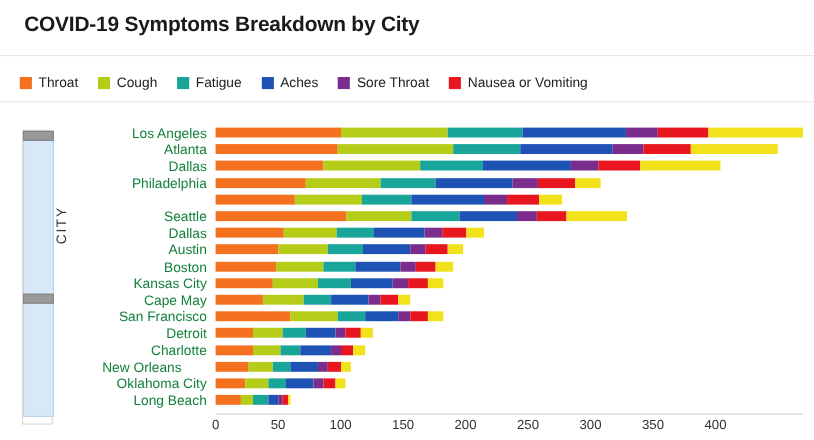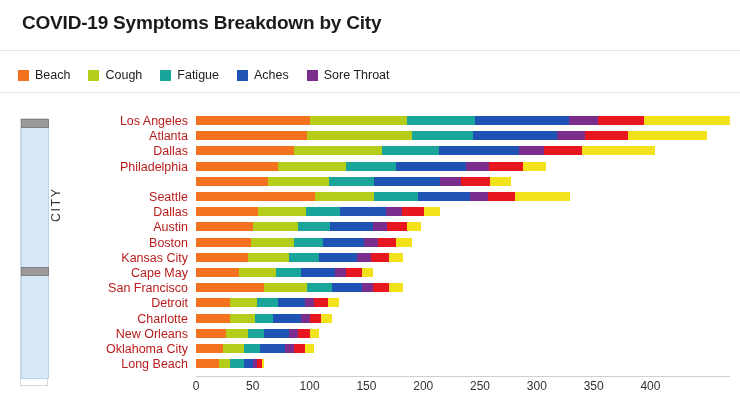--- a/index.html
+++ b/index.html
@@ -138,21 +138,21 @@
     position: absolute;
     left: 0;
     top: 0;
     width: 122px;
     height: 262px;
   }
   .cat-label {
     position: absolute;
     right: 4px;
     font-size: 12.5px;
-    color: #b91c1c;
+    color: #15803d;
     text-align: right;
     white-space: nowrap;
     line-height: 13px;
   }
   #bars-area {
     position: absolute;
     left: 126px;
     top: 0;
     width: 534px;
     height: 262px;
@@ -193,37 +193,41 @@
 </style>
 </head>
 <body>
 
 <div id="page-title">COVID-19 Symptoms Breakdown by City</div>
 <div id="title-rule"></div>
 
 <div id="legend">
     <div class="legend-item">
       <span class="legend-swatch" style="background: rgb(244, 113, 31);"></span>
-      <span class="legend-label">Beach</span>
+      <span class="legend-label">Throat</span>
     </div>
     <div class="legend-item">
       <span class="legend-swatch" style="background: rgb(181, 204, 24);"></span>
       <span class="legend-label">Cough</span>
     </div>
     <div class="legend-item">
       <span class="legend-swatch" style="background: rgb(26, 165, 154);"></span>
       <span class="legend-label">Fatigue</span>
     </div>
     <div class="legend-item">
       <span class="legend-swatch" style="background: rgb(31, 82, 181);"></span>
       <span class="legend-label">Aches</span>
     </div>
     <div class="legend-item">
       <span class="legend-swatch" style="background: rgb(123, 45, 142);"></span>
       <span class="legend-label">Sore Throat</span>
+    </div>
+    <div class="legend-item">
+      <span class="legend-swatch" style="background: rgb(232, 22, 31);"></span>
+      <span class="legend-label">Nausea or Vomiting</span>
     </div>
   </div>
 <div id="legend-rule"></div>
 
 <div id="minimap">
   <div id="minimap-track">
     <svg id="minimap-spark" viewBox="0 0 22 254" preserveAspectRatio="none">
       <polyline points="1,2 9,4 6,10 11,16 7,22 12,30 8,38 13,46 9,54 12,62 8,70 13,78 9,86 12,94 8,102 11,110 7,118 12,126 8,134 11,142 7,150 10,158 6,166 10,174 6,182 9,190 5,198 8,206 5,214 7,222 4,230 6,238 3,246 5,252" fill="none" stroke="#8fb4d4" stroke-width="1"></polyline>
     </svg>
     <div id="minimap-window"></div>
@@ -242,21 +246,21 @@
       <div class="cat-label" style="top: 46.6px; width: 118px;">Philadelphia</div>
       <div class="cat-label" style="top: 77px; width: 118px;">Seattle</div>
       <div class="cat-label" style="top: 92.2px; width: 118px;">Dallas</div>
       <div class="cat-label" style="top: 107.4px; width: 118px;">Austin</div>
       <div class="cat-label" style="top: 122.6px; width: 118px;">Boston</div>
       <div class="cat-label" style="top: 137.8px; width: 118px;">Kansas City</div>
       <div class="cat-label" style="top: 153px; width: 118px;">Cape May</div>
       <div class="cat-label" style="top: 168.2px; width: 118px;">San Francisco</div>
       <div class="cat-label" style="top: 183.4px; width: 118px;">Detroit</div>
       <div class="cat-label" style="top: 198.6px; width: 118px;">Charlotte</div>
-      <div class="cat-label" style="top: 213.8px; width: 118px;">New Orleans</div>
+      <div class="cat-label" style="top: 213.8px; width: 118px; text-align: center;">New Orleans</div>
       <div class="cat-label" style="top: 229px; width: 118px;">Oklahoma City</div>
       <div class="cat-label" style="top: 244.2px; width: 118px;">Long Beach</div>
     </div>
   <div id="bars-area">
       <div class="bar-row" style="top: 2px; width: 534px;">
         <div class="seg" style="left: 0px; width: 113.617px; background: rgb(244, 113, 31);"></div>
         <div class="seg" style="left: 113.617px; width: 97.7106px; background: rgb(181, 204, 24);"></div>
         <div class="seg" style="left: 211.328px; width: 68.1702px; background: rgb(26, 165, 154);"></div>
         <div class="seg" style="left: 279.498px; width: 93.166px; background: rgb(31, 82, 181);"></div>
         <div class="seg" style="left: 372.664px; width: 29.5404px; background: rgb(123, 45, 142);"></div>

